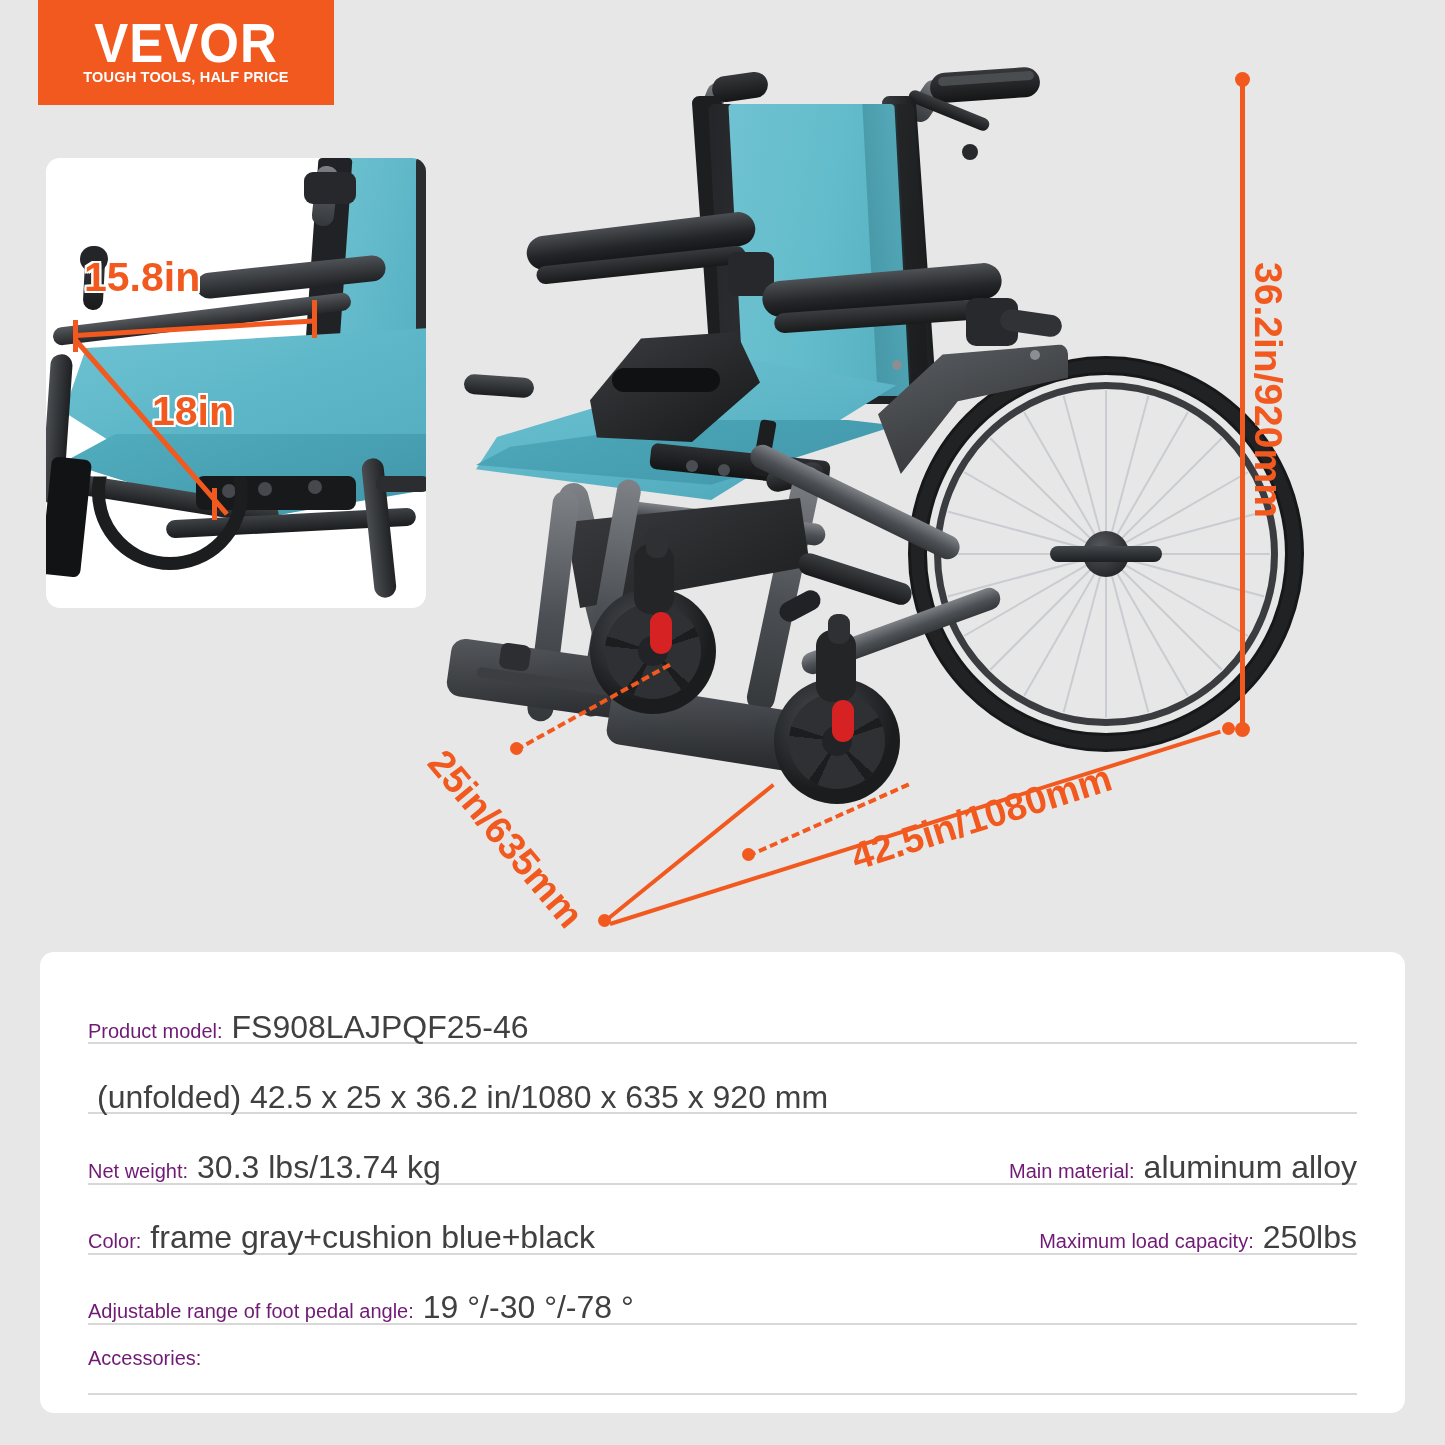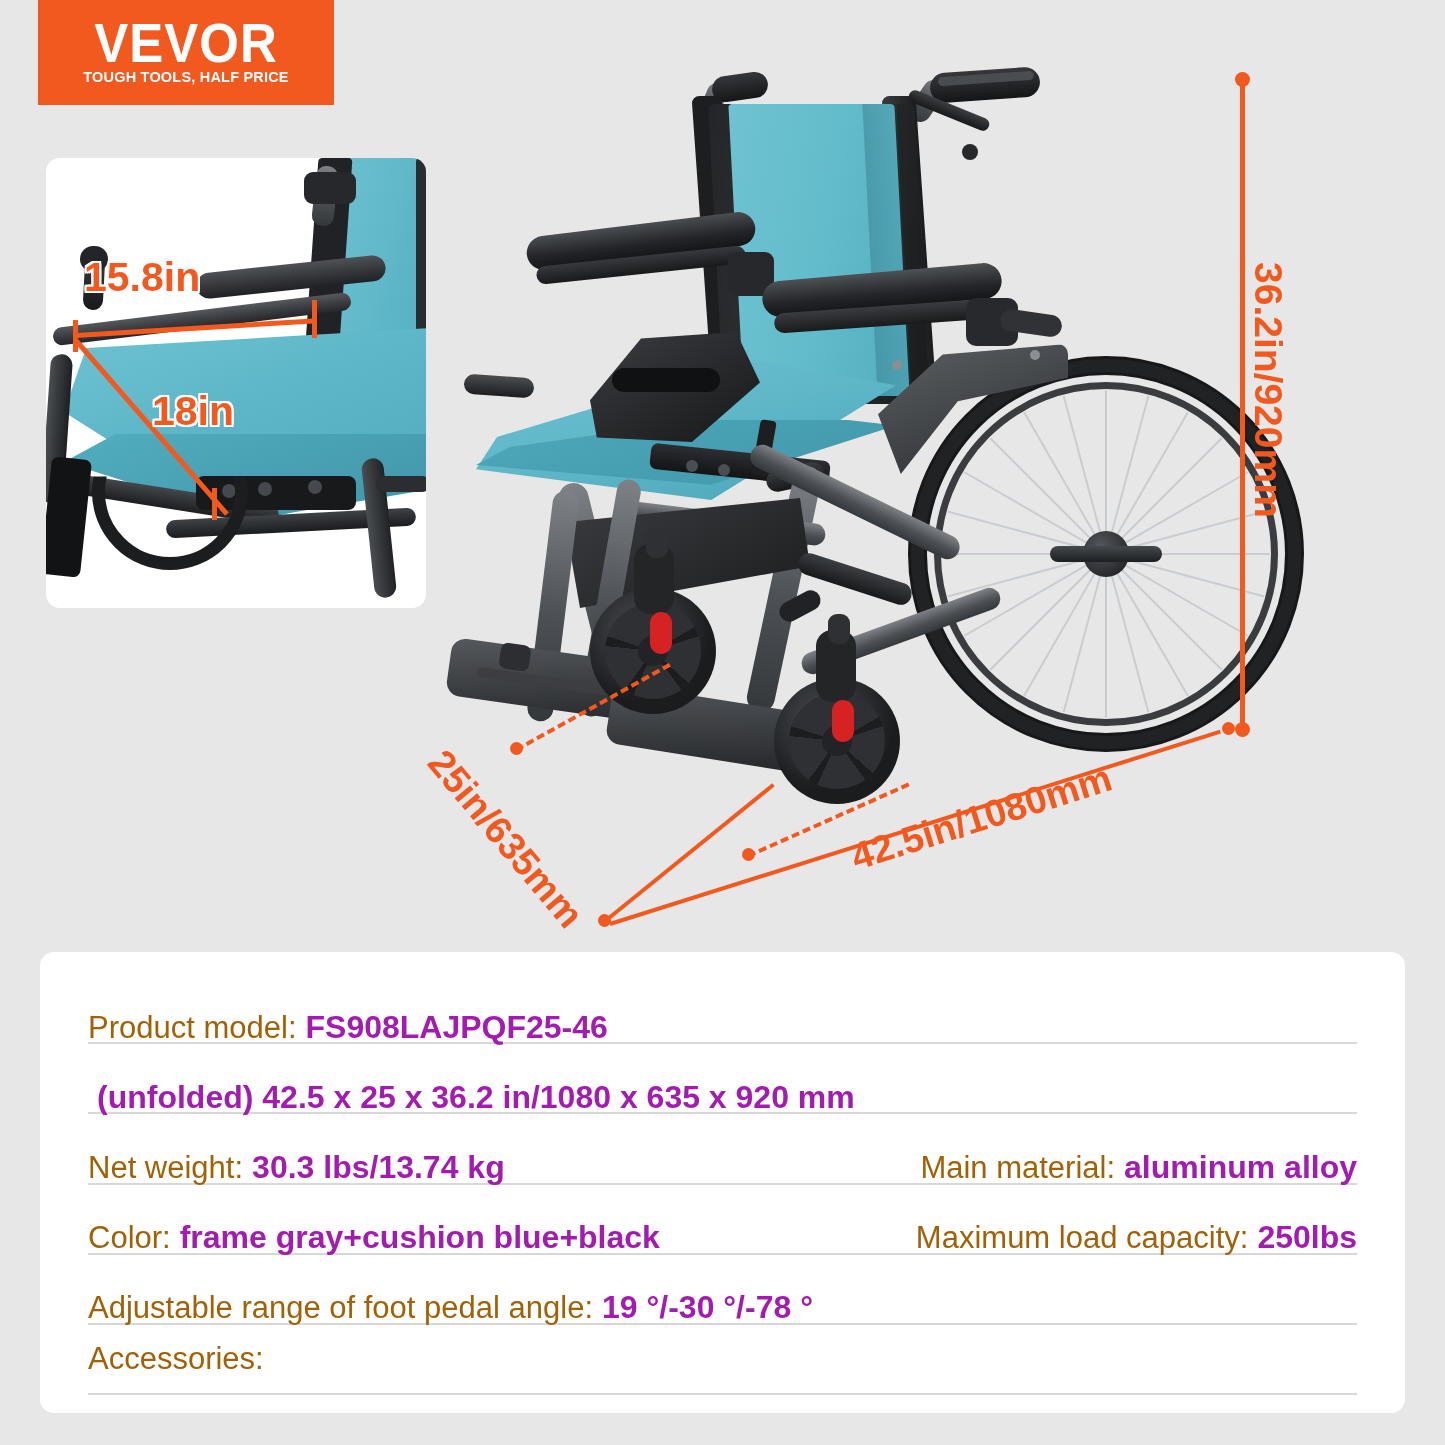--- a/index.html
+++ b/index.html
@@ -77,22 +77,22 @@
         display:flex;flex-direction:column;}
   .row{
     flex:1;display:flex;align-items:center;
     border-bottom:2px solid #d8d8d8;
     min-height:0;
   }
   .row:last-child{border-bottom:2px solid #d8d8d8;}
   .cell{display:flex;align-items:baseline;white-space:nowrap;}
   .cell.left{flex:0 0 auto;}
   .cell.right{margin-left:auto;}
-  .lab{font-size:31px;color:#a16207;font-weight:normal;}
-  .val{font-size:31px;color:#a21caf;font-weight:bold;margin-left:9px;margin-top:38px;}
+  .lab{font-size:20px;color:#701a75;font-weight:normal;}
+  .val{font-size:31px;color:#404040;font-weight:normal;margin-left:9px;margin-top:38px;}
   .val.big{font-size:32px;}
 </style>
 </head>
 <body>
 
 <div class="stage">
 
   <div class="logo">
     <div class="logo-word">VEVOR</div>
     <div class="logo-tag">TOUGH TOOLS, HALF PRICE</div>

